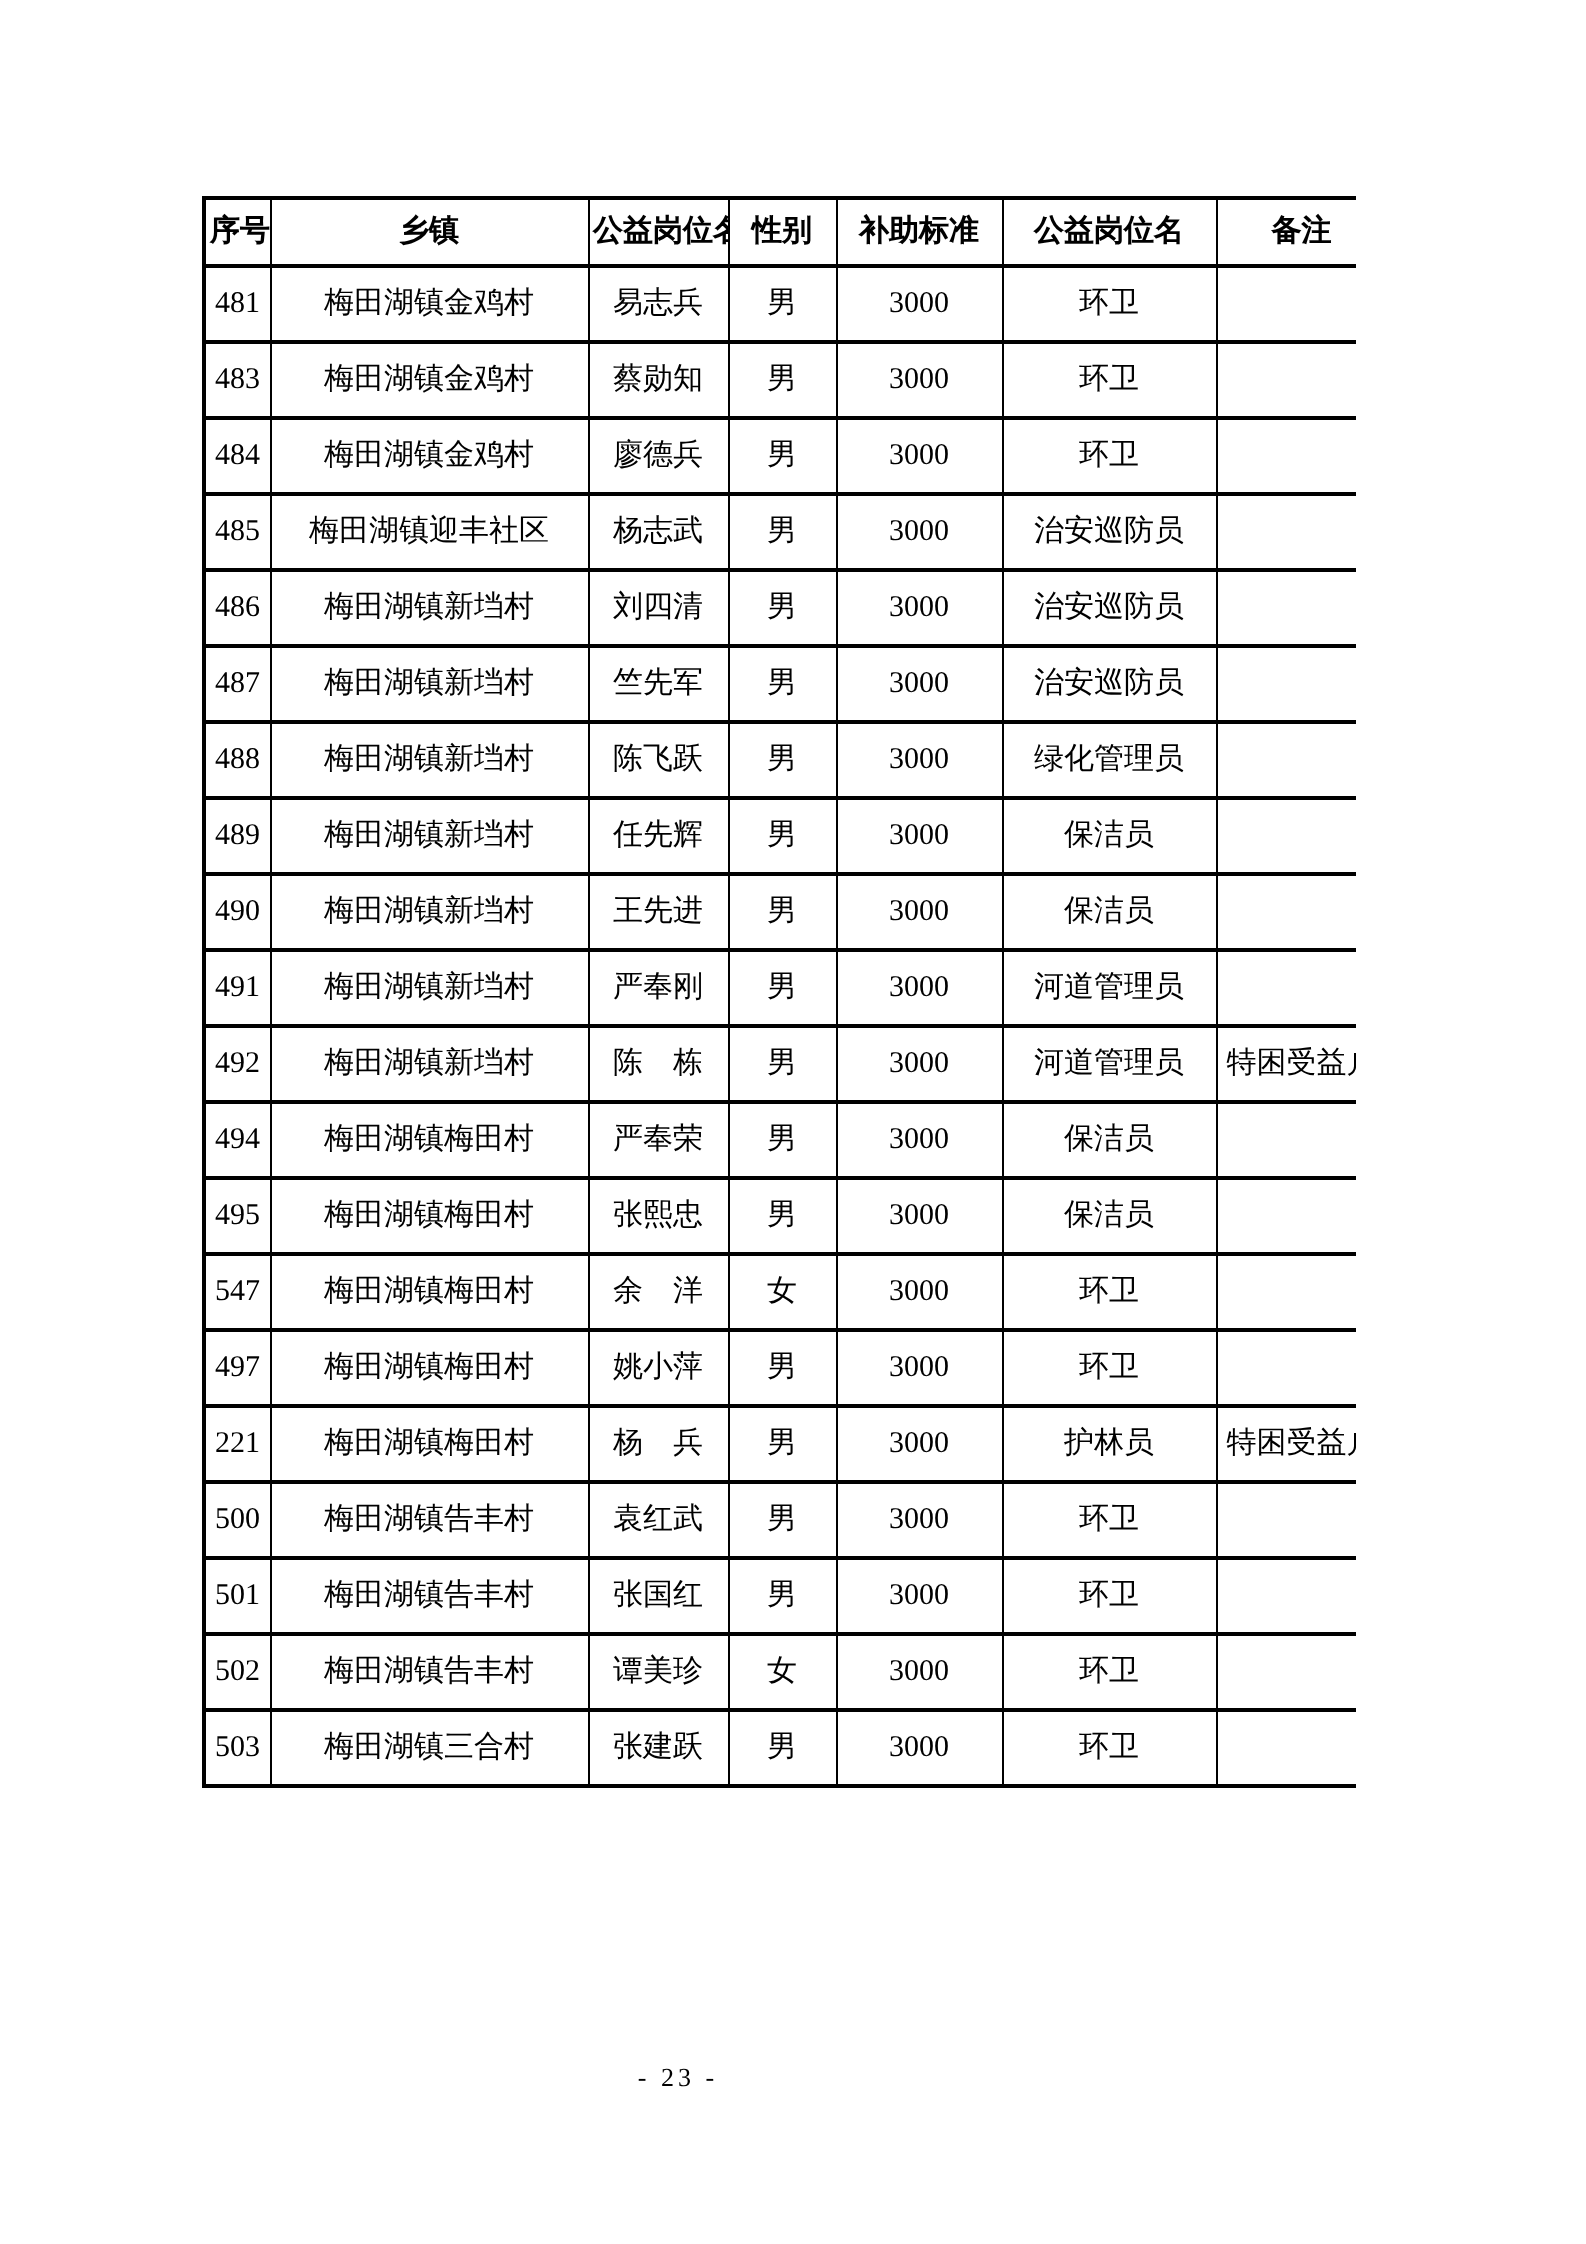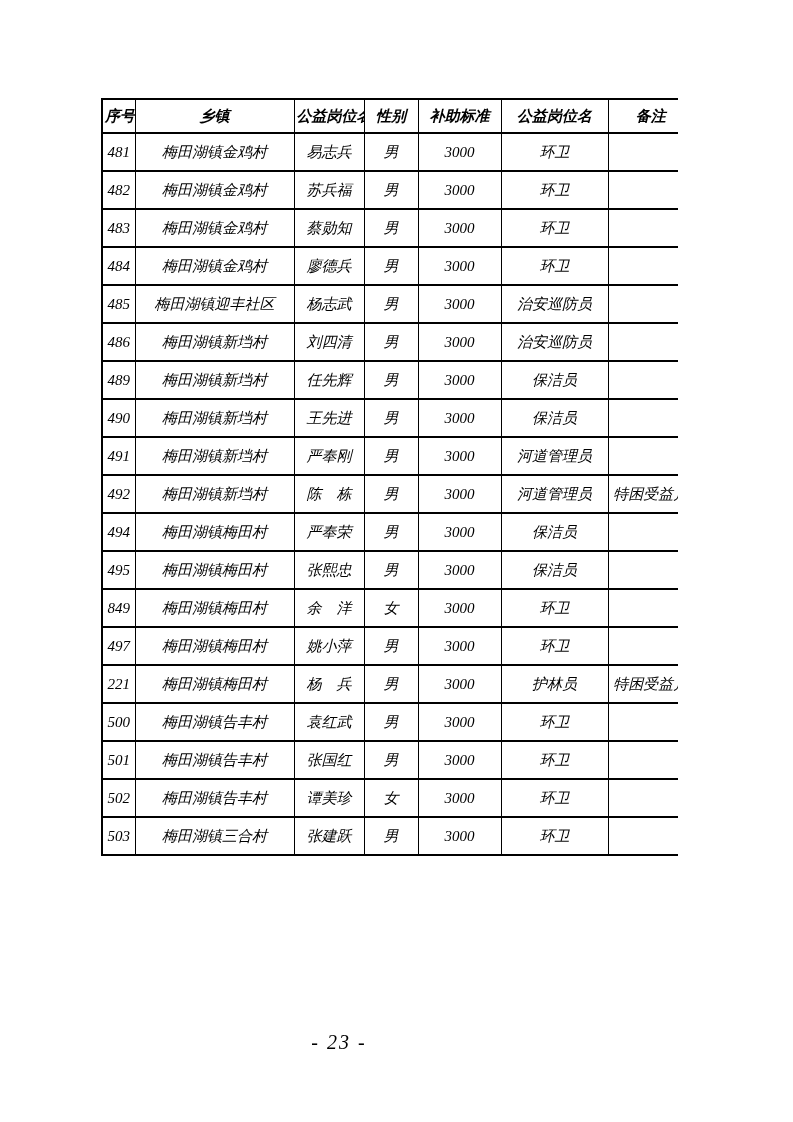--- a/index.html
+++ b/index.html
@@ -8,21 +8,20 @@
     background: #ffffff;
   }
   .page {
     position: relative;
     width: 678px;
     height: 1122px;
     background: #ffffff;
     font-family: "Liberation Serif", "DejaVu Serif", serif;
     color: #000000;
     overflow: hidden;
-    font-style: italic;
   }
   table.roster {
     position: absolute;
     left: 101px;
     top: 98px;
     width: 592px;
     border-collapse: collapse;
     table-layout: fixed;
     border: 2px solid #000000;
   }
@@ -44,21 +43,21 @@
   table.roster th {
     font-weight: bold;
     font-size: 15px;
   }
   .page-footer {
     position: absolute;
     top: 1031px;
     left: 0;
     width: 100%;
     text-align: center;
-    font-size: 20px;
+    font-size: 13px;
     letter-spacing: 2px;
   }
 </style>
 </head>
 <body>
 
 <div class="page">
 
   <table class="roster">
     <colgroup>
@@ -85,29 +84,20 @@
         <tr>
       <td>481</td>
       <td>梅田湖镇金鸡村</td>
       <td>易志兵</td>
       <td>男</td>
       <td>3000</td>
       <td>环卫</td>
       <td></td>
     </tr>
         <tr>
-      <td>482</td>
-      <td>梅田湖镇金鸡村</td>
-      <td>苏兵福</td>
-      <td>男</td>
-      <td>3000</td>
-      <td>环卫</td>
-      <td></td>
-    </tr>
-        <tr>
       <td>483</td>
       <td>梅田湖镇金鸡村</td>
       <td>蔡勋知</td>
       <td>男</td>
       <td>3000</td>
       <td>环卫</td>
       <td></td>
     </tr>
         <tr>
       <td>484</td>
@@ -130,20 +120,38 @@
         <tr>
       <td>486</td>
       <td>梅田湖镇新垱村</td>
       <td>刘四清</td>
       <td>男</td>
       <td>3000</td>
       <td>治安巡防员</td>
       <td></td>
     </tr>
         <tr>
+      <td>487</td>
+      <td>梅田湖镇新垱村</td>
+      <td>竺先军</td>
+      <td>男</td>
+      <td>3000</td>
+      <td>治安巡防员</td>
+      <td></td>
+    </tr>
+        <tr>
+      <td>488</td>
+      <td>梅田湖镇新垱村</td>
+      <td>陈飞跃</td>
+      <td>男</td>
+      <td>3000</td>
+      <td>绿化管理员</td>
+      <td></td>
+    </tr>
+        <tr>
       <td>489</td>
       <td>梅田湖镇新垱村</td>
       <td>任先辉</td>
       <td>男</td>
       <td>3000</td>
       <td>保洁员</td>
       <td></td>
     </tr>
         <tr>
       <td>490</td>
@@ -184,21 +192,21 @@
         <tr>
       <td>495</td>
       <td>梅田湖镇梅田村</td>
       <td>张熙忠</td>
       <td>男</td>
       <td>3000</td>
       <td>保洁员</td>
       <td></td>
     </tr>
         <tr>
-      <td>849</td>
+      <td>547</td>
       <td>梅田湖镇梅田村</td>
       <td>余　洋</td>
       <td>女</td>
       <td>3000</td>
       <td>环卫</td>
       <td></td>
     </tr>
         <tr>
       <td>497</td>
       <td>梅田湖镇梅田村</td>

